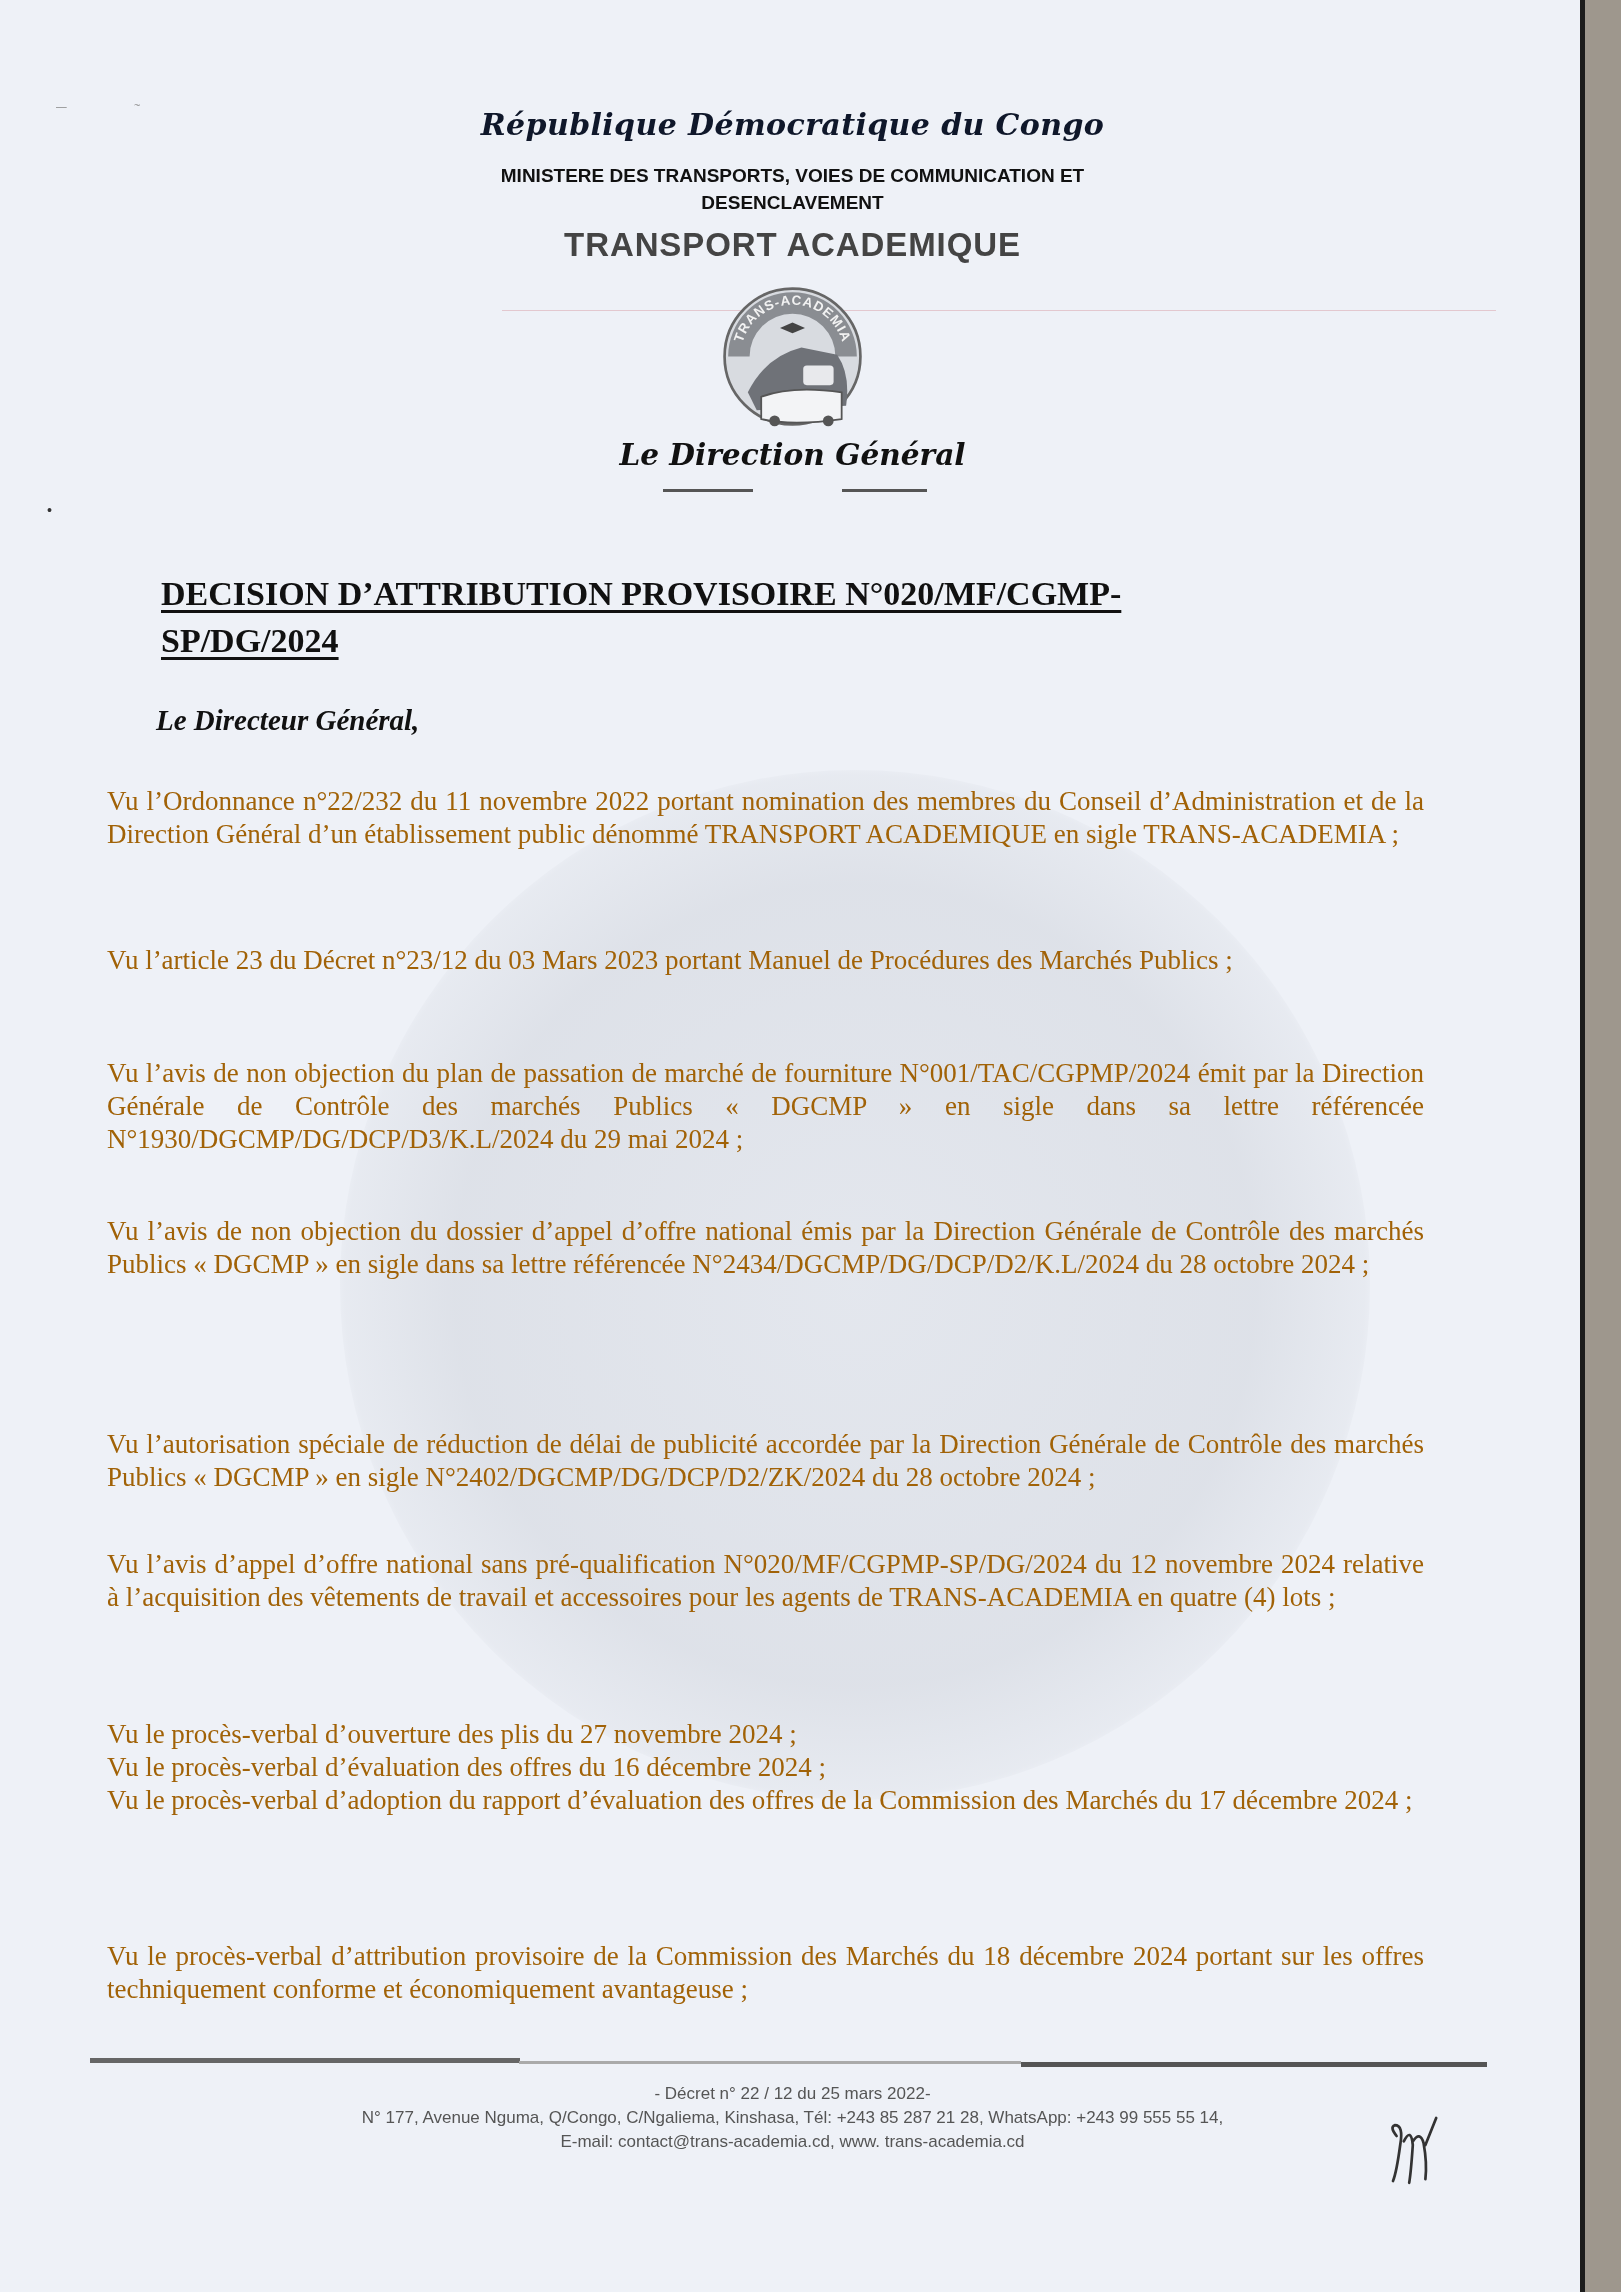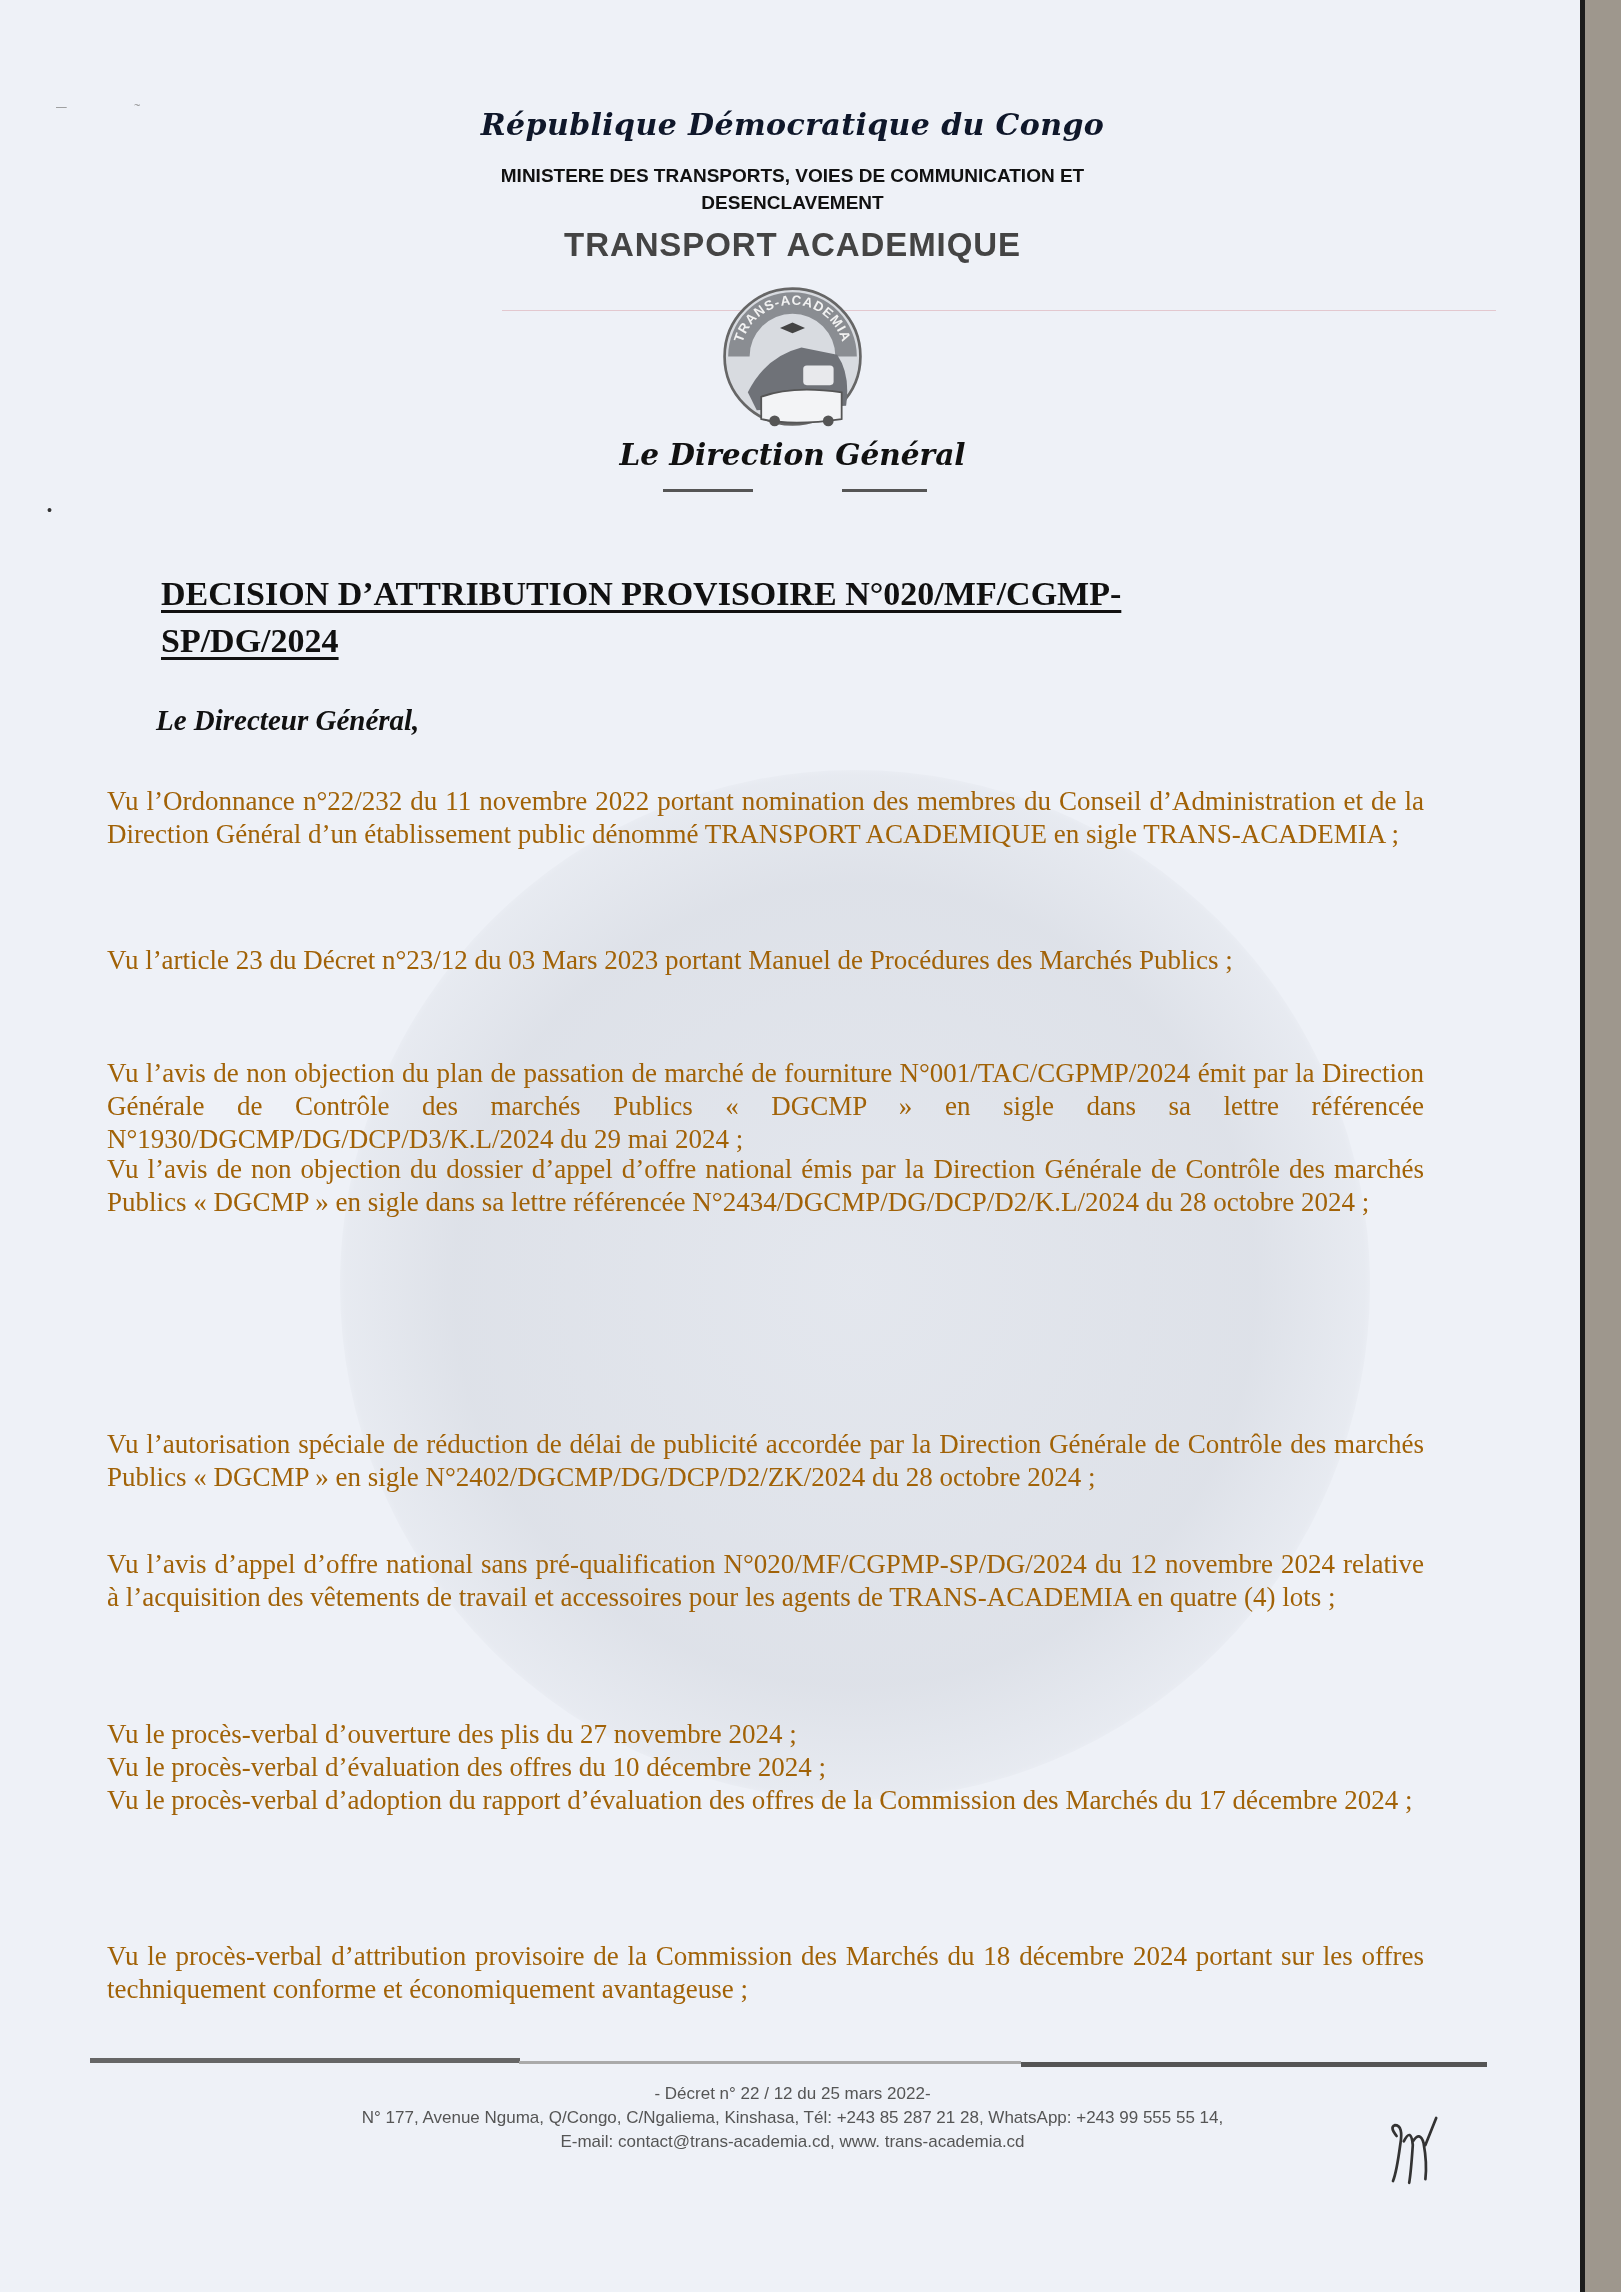--- a/index.html
+++ b/index.html
@@ -121,33 +121,33 @@
 
   <div class="body-text" style="top:785px;">
     <p>Vu l’Ordonnance n°22/232 du 11 novembre 2022 portant nomination des membres du Conseil d’Administration et de la Direction Général d’un établissement public dénommé TRANSPORT ACADEMIQUE en sigle TRANS-ACADEMIA ;</p>
   </div>
   <div class="body-text" style="top:944px;">
     <p>Vu l’article 23 du Décret n°23/12 du 03 Mars 2023 portant Manuel de Procédures des Marchés Publics ;</p>
   </div>
   <div class="body-text" style="top:1057px;">
     <p>Vu l’avis de non objection du plan de passation de marché de fourniture N°001/TAC/CGPMP/2024 émit par la Direction Générale de Contrôle des marchés Publics « DGCMP » en sigle dans sa lettre référencée N°1930/DGCMP/DG/DCP/D3/K.L/2024 du 29 mai 2024 ;</p>
   </div>
-  <div class="body-text" style="top:1153px;">
+  <div class="body-text" style="top:1215px;">
     <p>Vu l’avis de non objection du dossier d’appel d’offre national émis par la Direction Générale de Contrôle des marchés Publics « DGCMP » en sigle dans sa lettre référencée N°2434/DGCMP/DG/DCP/D2/K.L/2024 du 28 octobre 2024 ;</p>
   </div>
   <div class="body-text" style="top:1388px;margin-top:40px;">
     <p>Vu l’autorisation spéciale de réduction de délai de publicité accordée par la Direction Générale de Contrôle des marchés Publics « DGCMP » en sigle N°2402/DGCMP/DG/DCP/D2/ZK/2024 du 28 octobre 2024 ;</p>
   </div>
   <div class="body-text" style="top:1548px;">
     <p>Vu l’avis d’appel d’offre national sans pré-qualification N°020/MF/CGPMP-SP/DG/2024 du 12 novembre 2024 relative à l’acquisition des vêtements de travail et accessoires pour les agents de TRANS-ACADEMIA en quatre (4) lots ;</p>
   </div>
 
   <div class="body-text" style="top:1718px;">
     <p style="text-align:left;">Vu le procès-verbal d’ouverture des plis du 27 novembre 2024 ;</p>
-    <p style="text-align:left;">Vu le procès-verbal d’évaluation des offres du 10 décembre 2024 ;</p>
+    <p style="text-align:left;">Vu le procès-verbal d’évaluation des offres du 16 décembre 2024 ;</p>
     <p>Vu le procès-verbal d’adoption du rapport d’évaluation des offres de la Commission des Marchés du 17 décembre 2024 ;</p>
   </div>
 
   <div class="body-text" style="top:1940px;">
     <p>Vu le procès-verbal d’attribution provisoire de la Commission des Marchés du 18 décembre 2024 portant sur les offres techniquement conforme et économiquement avantageuse ;</p>
   </div>
 
   <div class="footer-rule-left"></div>
   <div class="footer-rule-mid"></div>
   <div class="footer-rule-right"></div>

